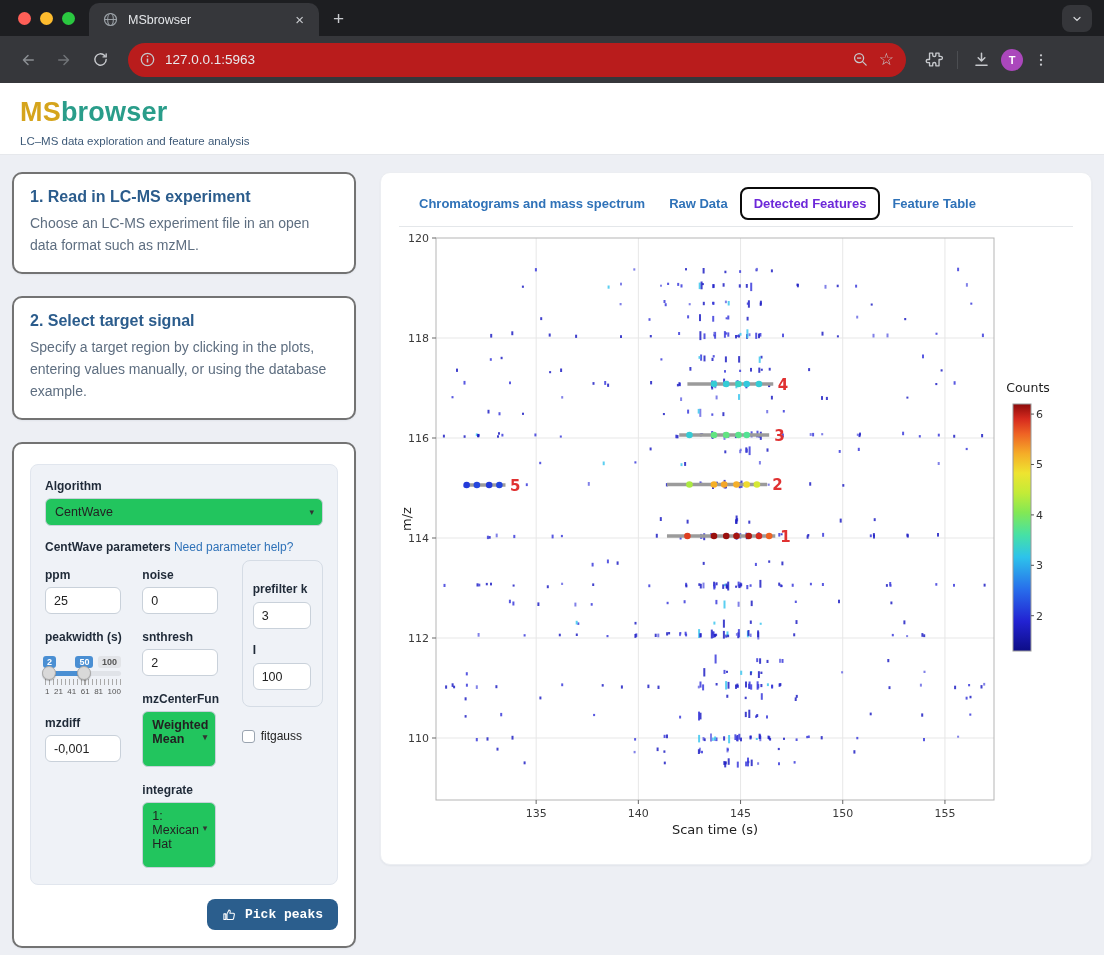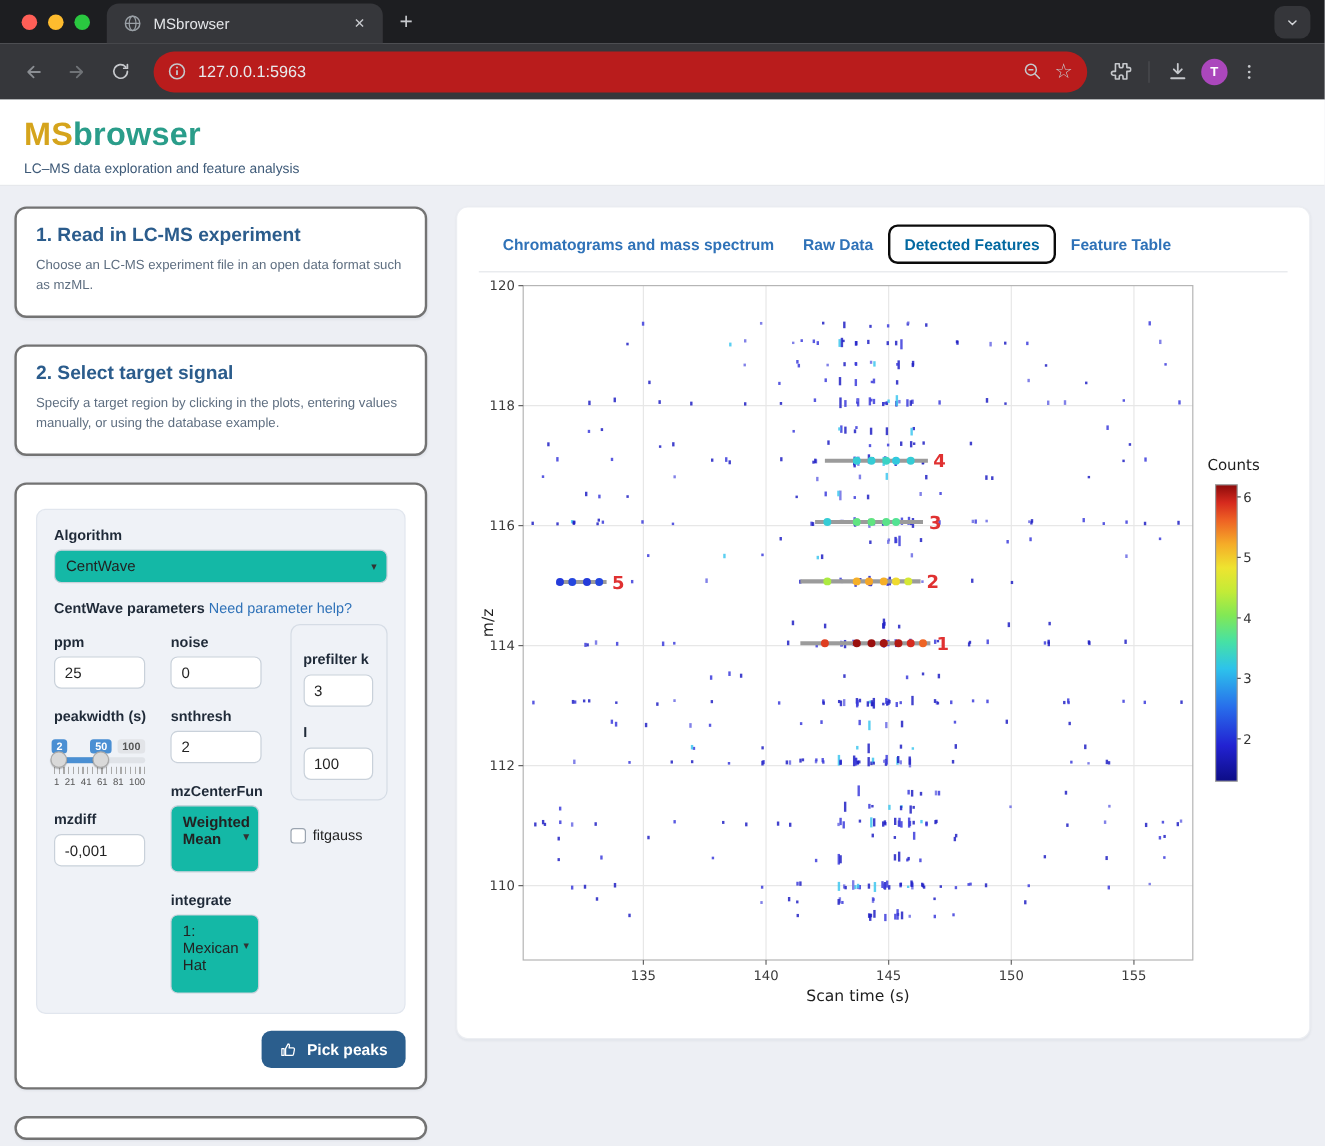--- a/index.html
+++ b/index.html
@@ -29,28 +29,28 @@
   .app-header { background:#ffffff; padding:14px 20px 0; height:72px; border-bottom:1px solid #e6e8ec; }
   .brand { font-size:27px; font-weight:bold; letter-spacing:0.2px; }
   .brand .ms { color:#d5a41c; } .brand .browser { color:#2a9d8a; }
   .subtitle { margin-top:7px; font-size:11.5px; color:#3e5a78; }
 
   
   .layout { display:flex; align-items:flex-start; padding:17px 12px 0; gap:24px; }
   .sidebar { width:344px; display:flex; flex-direction:column; gap:22px; }
   .card { background:#fff; border:2px solid #737373; border-radius:10px; padding:14px 16px 16px; box-shadow:0 1px 2px rgba(20,30,50,.05); }
   .card h2 { font-size:16px; color:#2b5c8c; margin-bottom:7px; }
-  .card p { font-size:11px; color:#5e6e80; line-height:1.55; }
+  .card p { font-size:14px; color:#5e6e80; line-height:1.55; }
   a.link { color:#2f72b8; text-decoration:none; }
 
   
   .pp-panel { background:#eff2f7; border:1px solid #e1e6ee; border-radius:8px; padding:12px 14px 16px; margin-top:6px; }
   .fld-label { font-size:12px; font-weight:bold; color:#1f2a38; margin:12px 0 5px; }
   .fld-label.first { margin-top:2px; }
-  .select-like { background:#14b8a6; border:1px solid #c9d1da; border-radius:6px; font-size:12.5px; color:#222; position:relative; padding:6px 20px 6px 9px; }
+  .select-like { background:#22c55e; border:1px solid #c9d1da; border-radius:6px; font-size:12.5px; color:#222; position:relative; padding:6px 20px 6px 9px; }
   .select-like .caret { position:absolute; right:8px; bottom:8px; font-size:9px; color:#333; }
   .select-full { width:100%; }
   .params-line { margin-top:14px; font-size:12px; }
   .params-line b { color:#1f2a38; }
   .pgrid { display:flex; gap:20px; margin-top:2px; }
   .pcol { display:flex; flex-direction:column; }
   .pcol.a { width:78px; } .pcol.b { width:80px; } .pcol.c { width:82px; }
   .tinput { width:76px; height:27px; border:1px solid #c9d1da; border-radius:6px; font-size:12.5px; padding:0 8px; color:#222; background:#fff; font-family:"Liberation Sans",sans-serif; }
   .sel-sm { width:74px; min-height:56px;font-weight:bold; }
   .sel-int { width:74px; min-height:66px; }
@@ -66,29 +66,29 @@
   .badge { position:absolute; top:-15px; font-size:9px; font-weight:bold; padding:1px 4px; border-radius:3px; }
   .badge.blue { background:#4a8fd3; color:#fff; }
   .badge.gray { background:#e2e4e8; color:#555; right:0; }
   .track { height:5px; background:#e0e3e8; border-radius:3px; position:relative; }
   .track .fill { position:absolute; left:4%; width:45%; height:5px; background:#4a8fd3; }
   .handle { position:absolute; top:-5px; width:14px; height:14px; background:#d9d9d9; border:1px solid #a9a9a9; border-radius:50%; box-shadow:0 1px 1px rgba(0,0,0,.25); }
   .ruler { height:6px; margin-top:3px; background:repeating-linear-gradient(90deg,#a9a9a9 0 1px,transparent 1px 3.95px); }
   .ruler-n { display:flex; justify-content:space-between; font-size:8px; color:#555; margin-top:2px; }
 
   .btn-row { display:flex; justify-content:flex-end; margin-top:14px; }
-  .btn-primary { display:flex; align-items:center; gap:8px; background:#2b5e8d; color:#fff; border:none; border-radius:8px; padding:8px 15px; font-size:13px; font-weight:bold; font-family:Liberation Sans, sans-serif; cursor:pointer; }
+  .btn-primary { display:flex; align-items:center; gap:8px; background:#2b5e8d; color:#fff; border:none; border-radius:8px; padding:8px 15px; font-size:13px; font-weight:bold; font-family:Liberation Mono, monospace; cursor:pointer; }
 
   .report-card { padding:8px 16px; }
 
   
   .main-card { flex:1; background:#fff; border:1px solid #eceef2; border-radius:10px; padding:12px 18px 16px; box-shadow:0 1px 2px rgba(20,30,50,.05); }
   .tabs { display:flex; align-items:center; gap:0; padding:2px 8px 0; border-bottom:1px solid #e4e7ea; }
   .ptab { font-size:13px; font-weight:bold; color:#2f72b8; padding:8px 12px 14px; cursor:pointer; }
-  .ptab.active { color:#0369a1; border:2px solid #0b0b0b; border-radius:8px; padding:7px 12px; margin-bottom:6px; }
+  .ptab.active { color:#6d28d9; border:2px solid #0b0b0b; border-radius:8px; padding:7px 12px; margin-bottom:6px; }
   .plot-wrap { margin-top:5px; }
 </style>
 </head>
 <body>
 
 <div class="tabstrip">
   <div class="traffic">
     <span class="tl red"></span>
     <span class="tl yellow"></span>
     <span class="tl green"></span>

